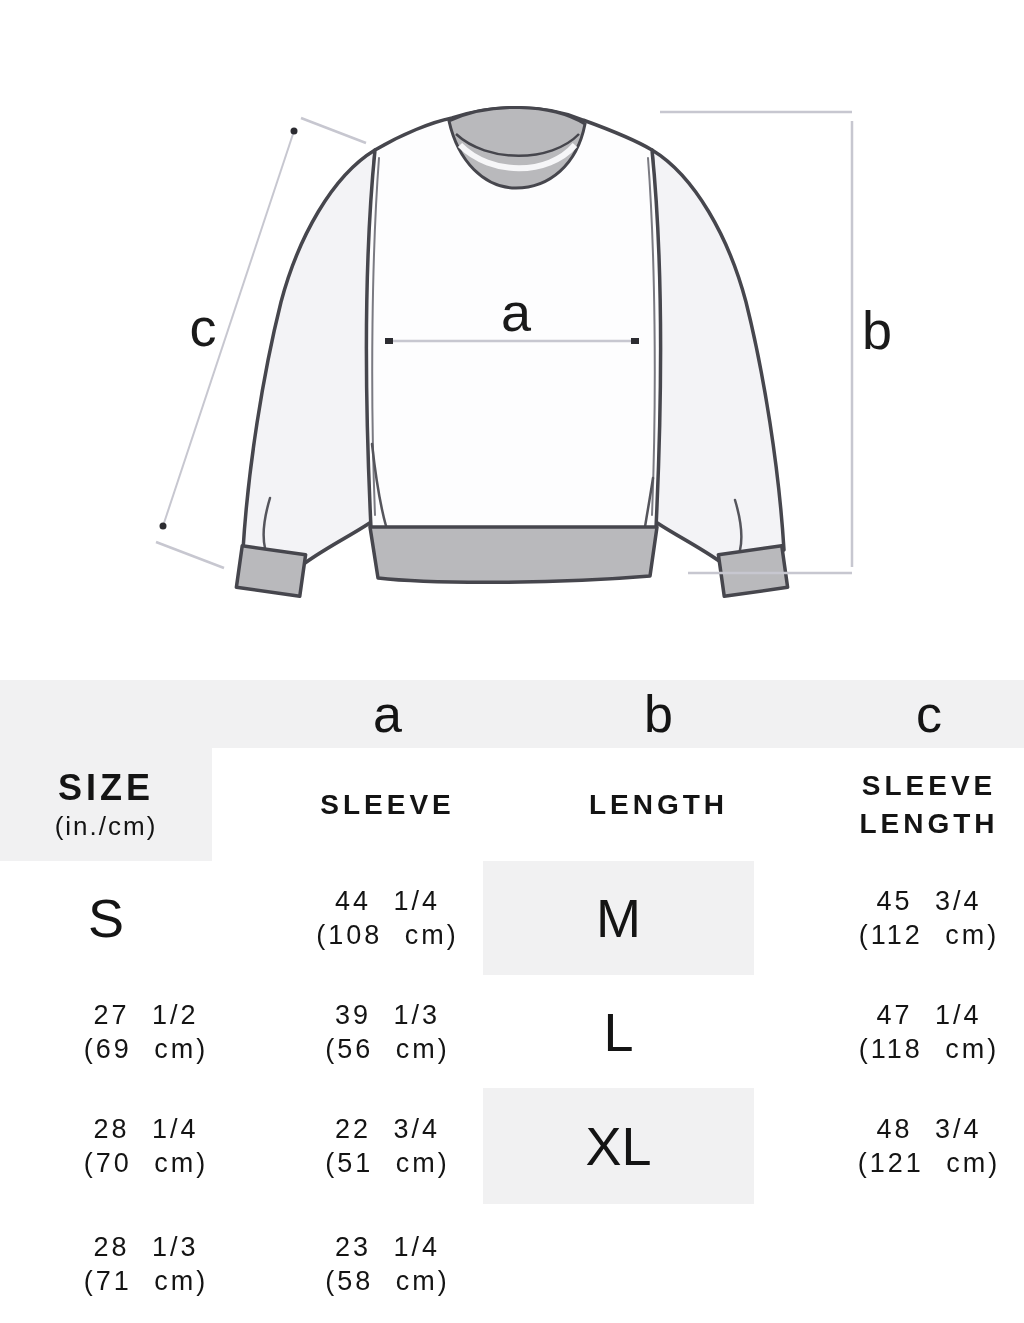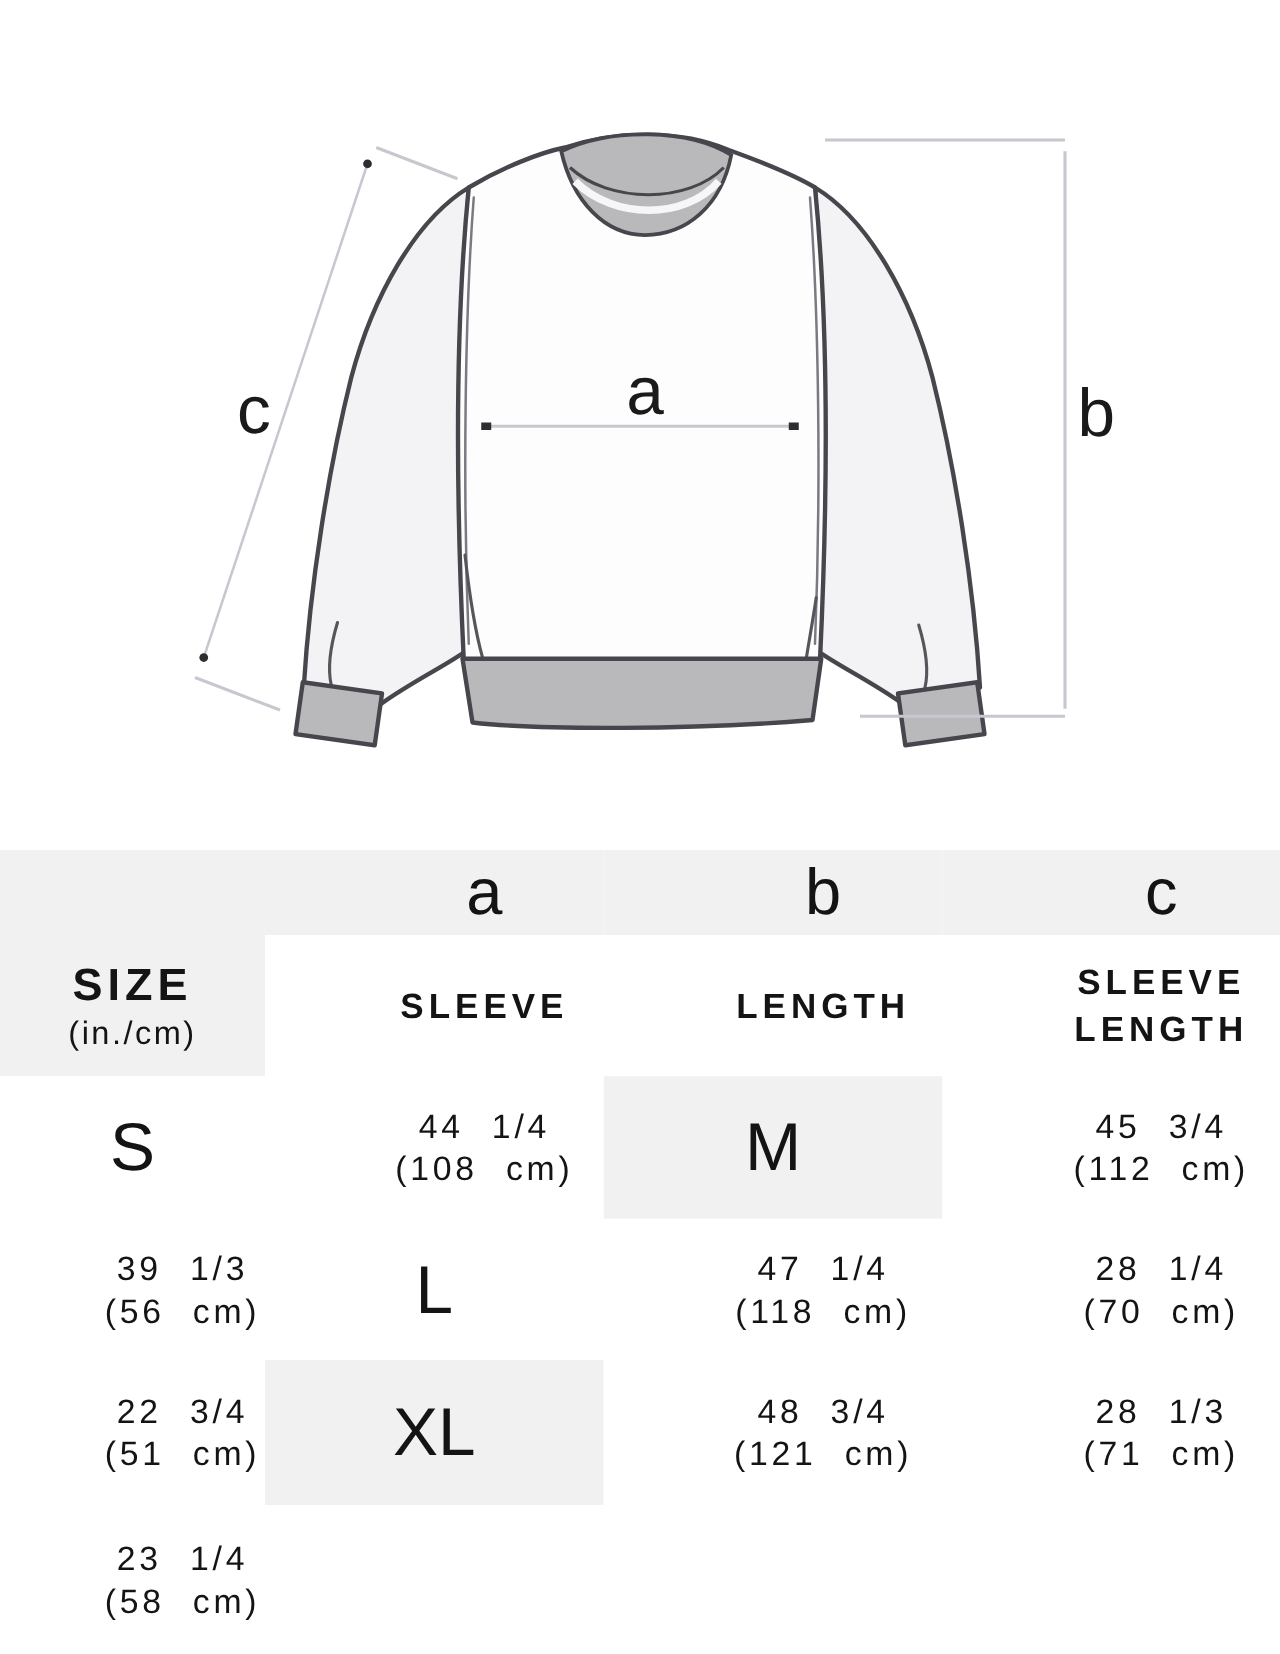--- a/index.html
+++ b/index.html
@@ -153,20 +153,24 @@
   </div>
 
   <div class="cell gray">
     <span class="size-letter">M</span>
   </div>
   <div class="cell">
     <span class="val shift">45 3/4</span>
     <span class="val shift">(112 cm)</span>
   </div>
   <div class="cell">
+    <span class="val shift">27 1/2</span>
+    <span class="val shift">(69 cm)</span>
+  </div>
+  <div class="cell">
     <span class="val shift">39 1/3</span>
     <span class="val shift">(56 cm)</span>
   </div>
 
   <div class="cell">
     <span class="size-letter">L</span>
   </div>
   <div class="cell">
     <span class="val shift">47 1/4</span>
     <span class="val shift">(118 cm)</span>

